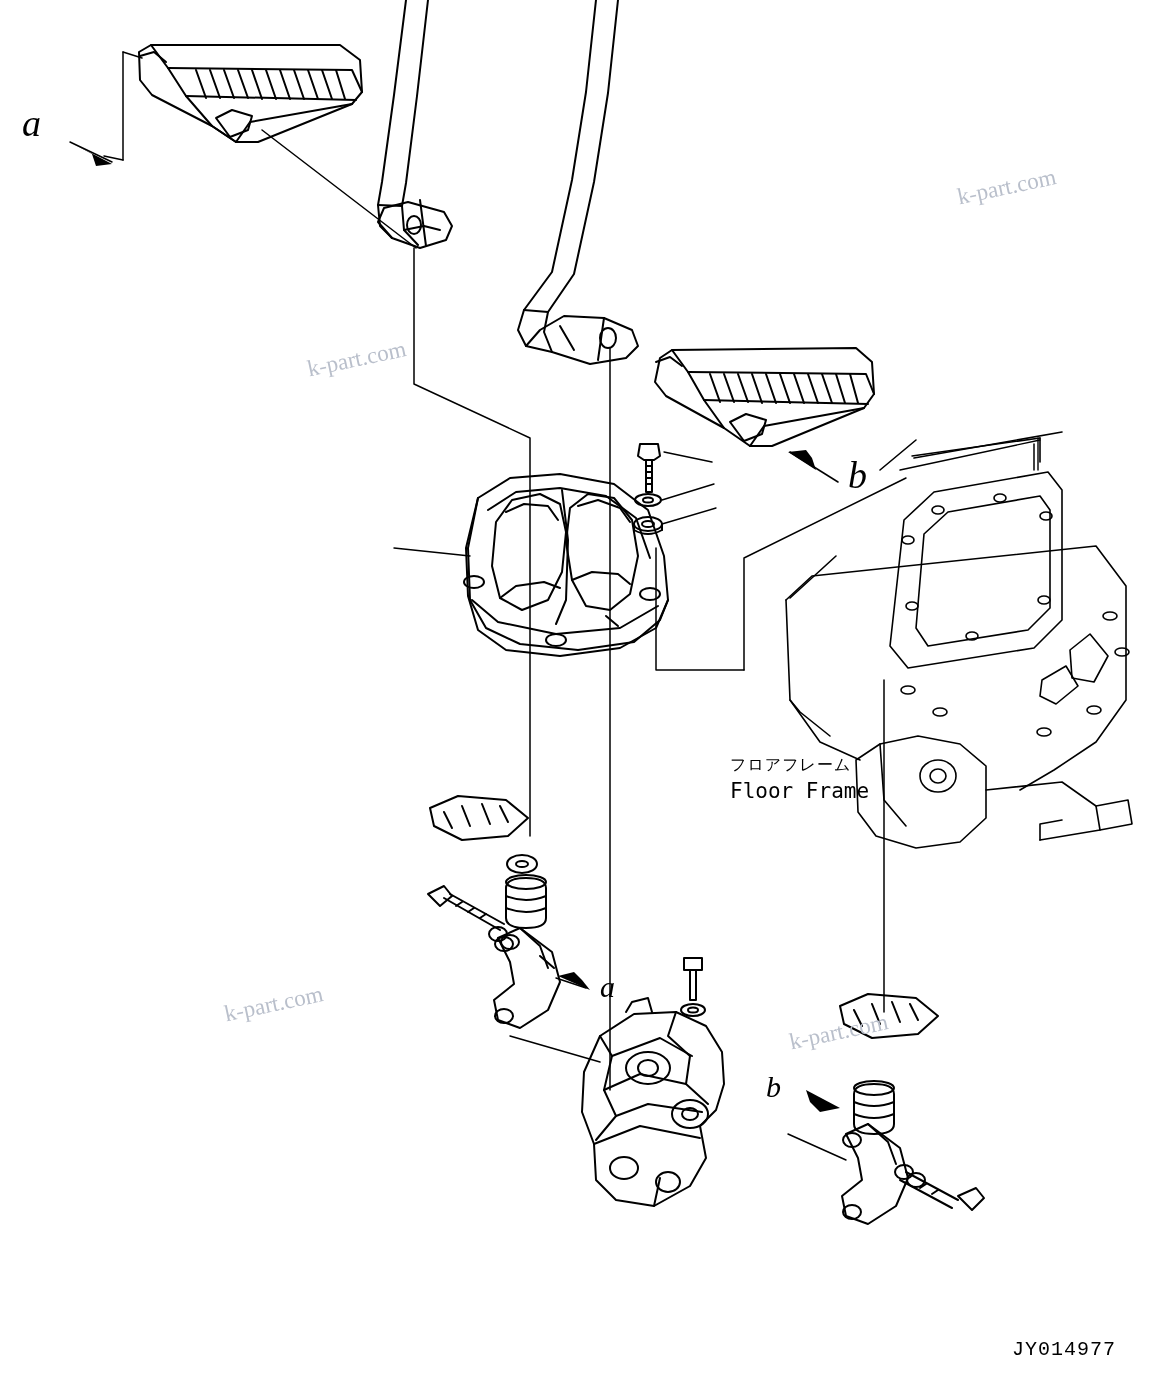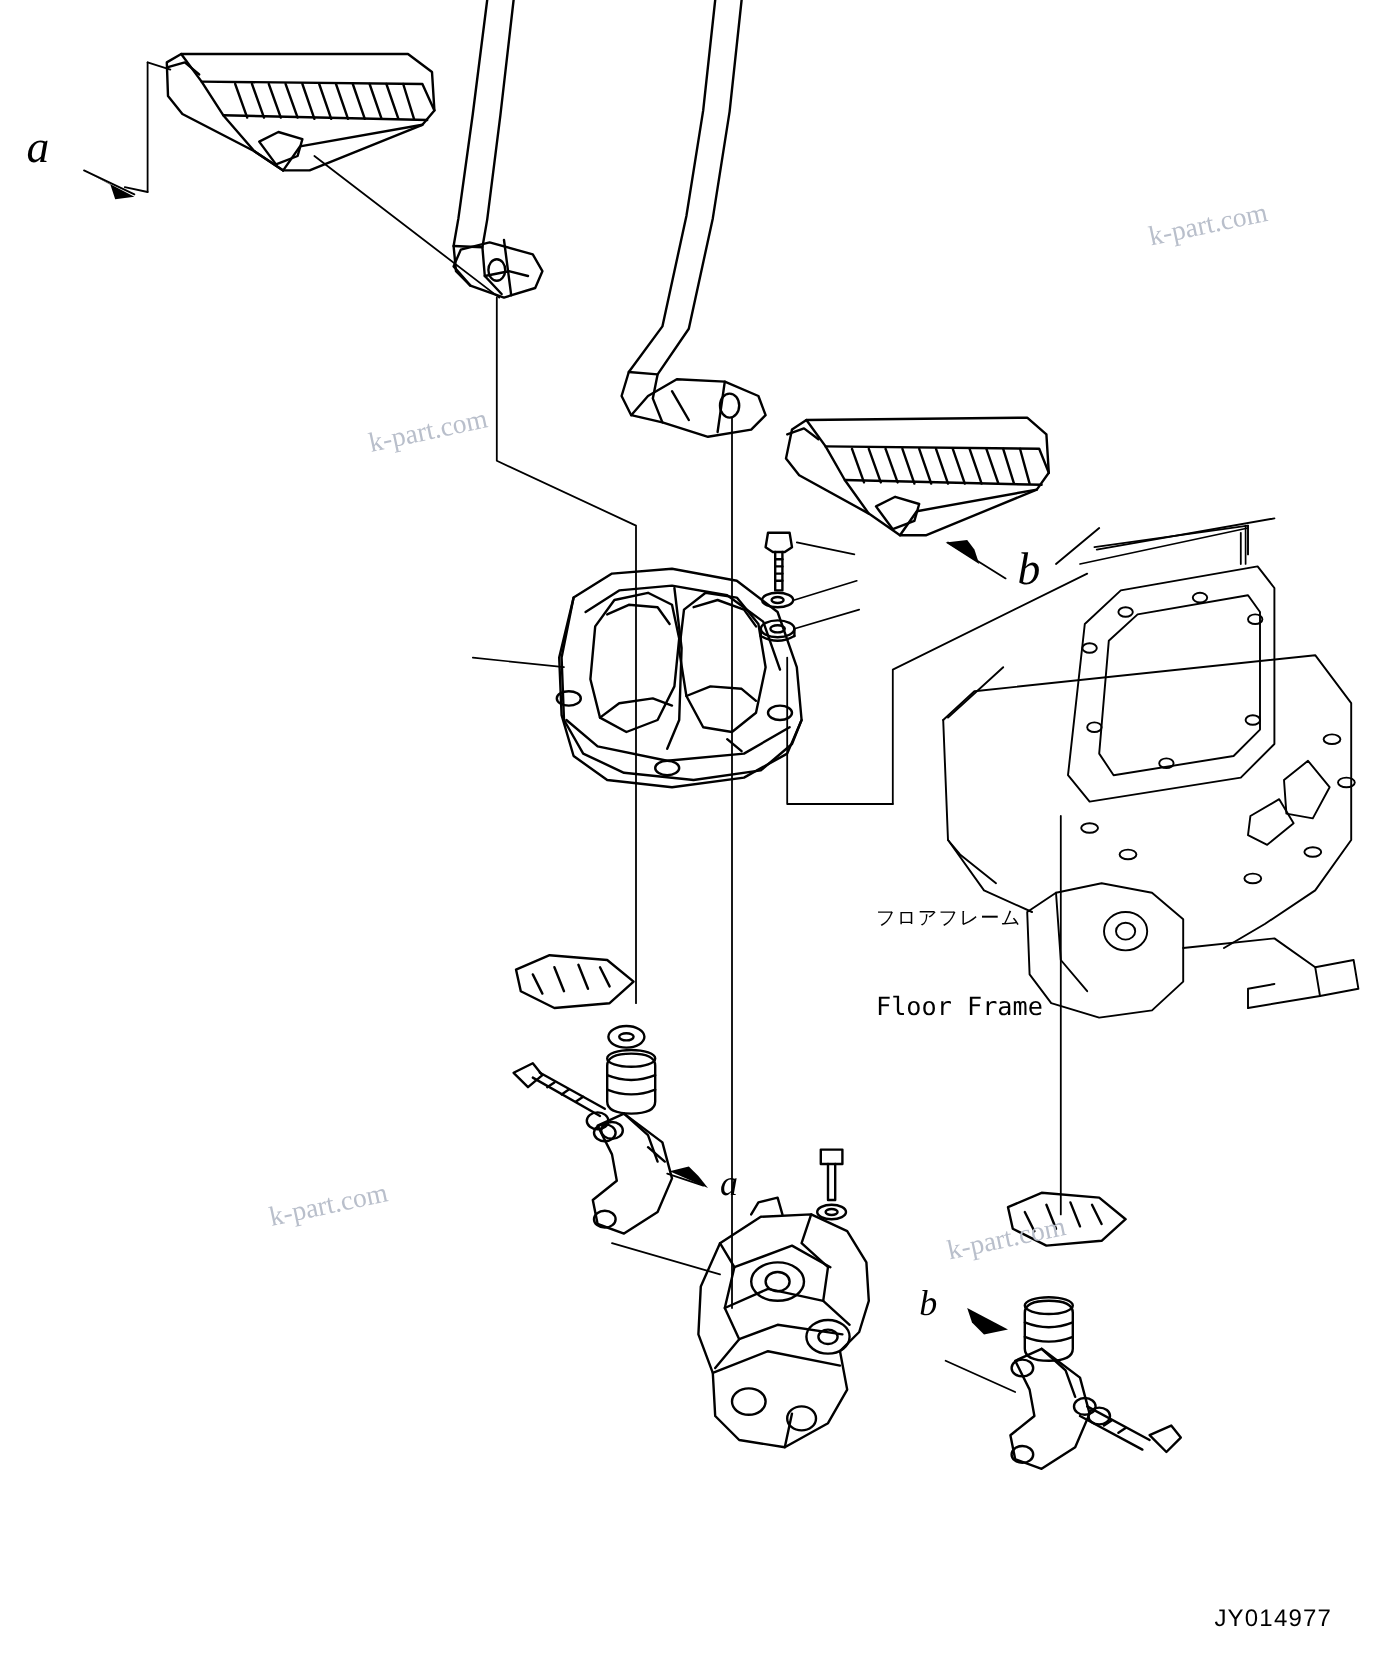--- a/index.html
+++ b/index.html
@@ -42,21 +42,21 @@
     font-family: "DejaVu Sans", sans-serif;
     font-size: 16px;
     letter-spacing: 1px;
   }
   .en-label {
     font-family: "DejaVu Sans Mono", monospace;
     font-size: 21px;
     letter-spacing: 0px;
   }
   .drawing-no {
-    font-family: Liberation Sans, sans-serif;
+    font-family: Liberation Mono, monospace;
     font-size: 20px;
     letter-spacing: 1px;
   }
   .watermark {
     position: absolute;
     font-family: "Liberation Serif", serif;
     font-size: 23px;
     color: #b9bfcb;
     white-space: pre;
     transform: rotate(-12deg);
@@ -357,21 +357,21 @@
   <div class="label callout-letter" style="left:22px; top:104px;">a</div>
 
   <div class="label callout-letter" style="left:848px; top:456px;">b</div>
 
   <div class="label callout-letter small" style="left:600px; top:972px;">a</div>
 
   <div class="label callout-letter small" style="left:766px; top:1072px;">b</div>
 
   <div class="label jp-label" style="left:730px; top:755px;">フロアフレーム</div>
 
-  <div class="label en-label" style="left:730px; top:779px;margin-top:48px;">Floor Frame</div>
+  <div class="label en-label" style="left:730px; top:779px;">Floor Frame</div>
 
   <div class="label drawing-no" style="left:1012px; top:1338px;">JY014977</div>
 
   <div class="watermark" style="left:955px; top:185px;">k-part.com</div>
   <div class="watermark" style="left:305px; top:357px;">k-part.com</div>
   <div class="watermark" style="left:222px; top:1002px;">k-part.com</div>
   <div class="watermark" style="left:787px; top:1030px;">k-part.com</div>
 
 </div>
 

